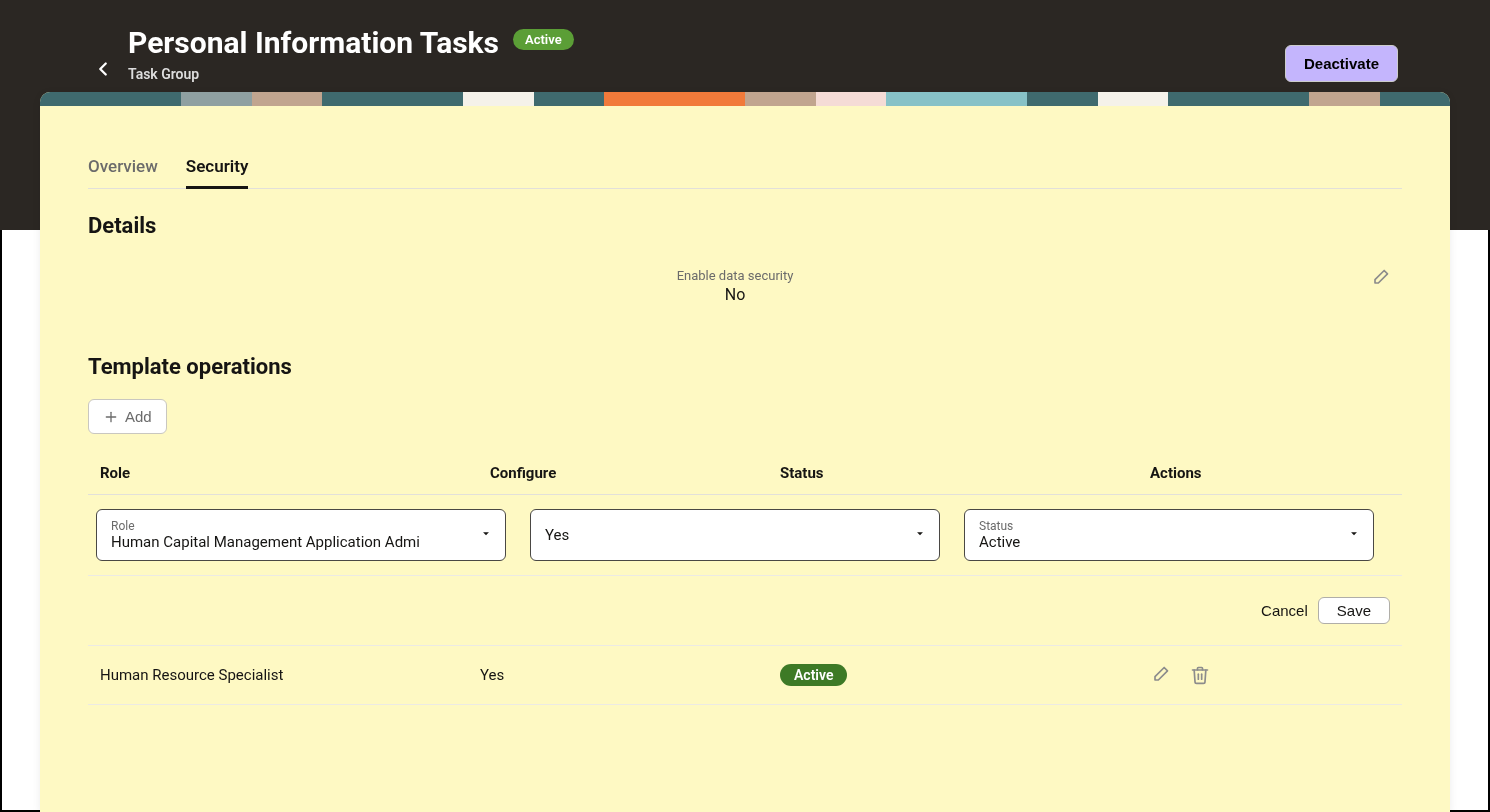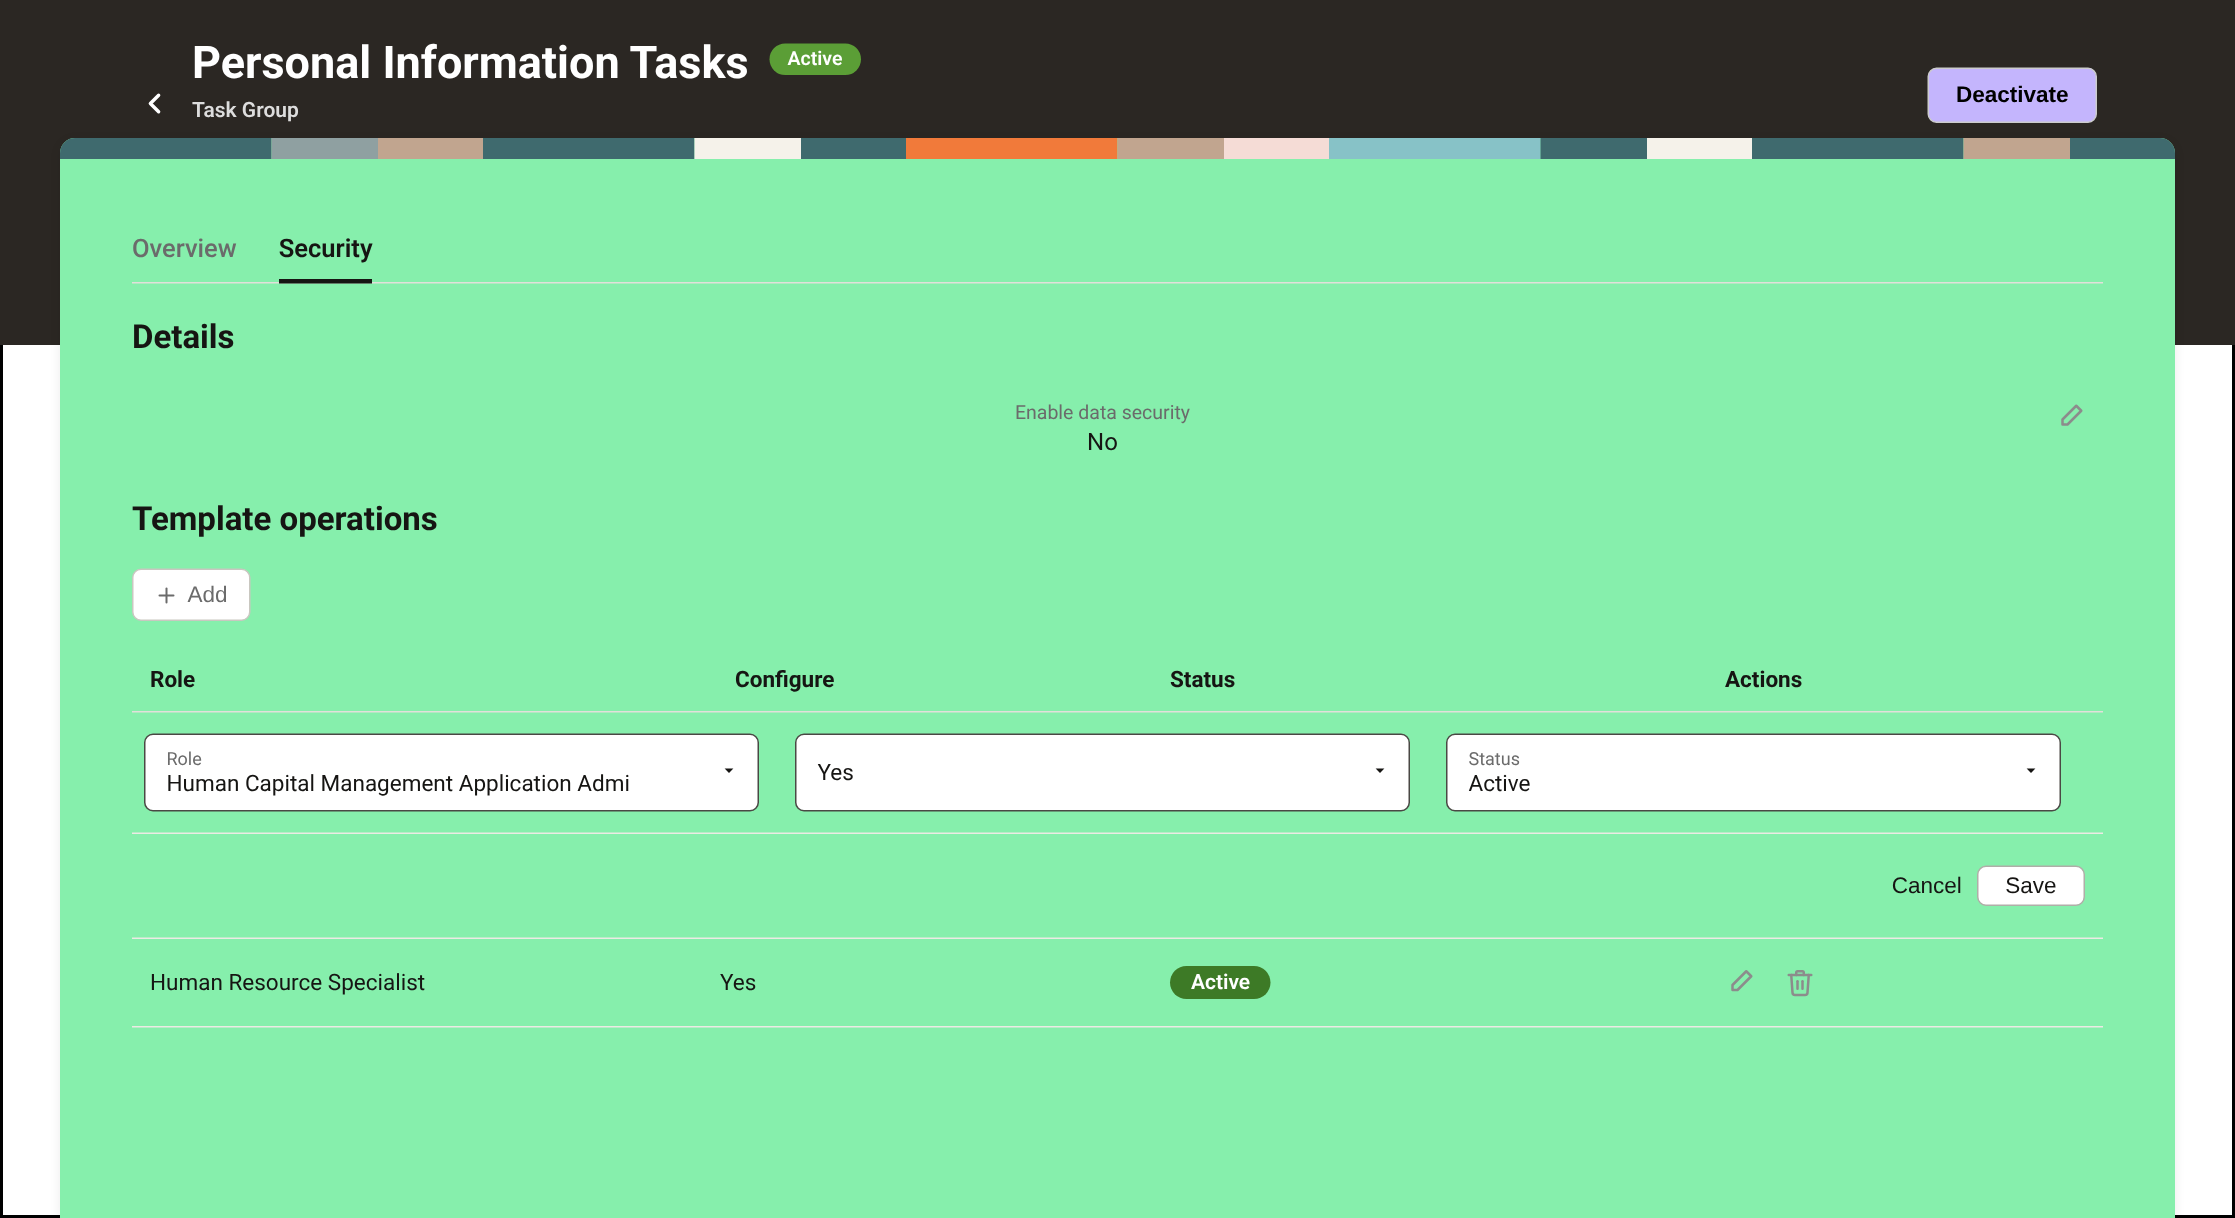--- a/index.html
+++ b/index.html
@@ -72,21 +72,21 @@
     cursor: pointer;
     margin-top: 4px;
   }
 
   .card {
     position: absolute;
     top: 92px;
     left: 40px;
     right: 40px;
     bottom: 0;
-    background: #86efac;
+    background: #fef9c3;
     border-radius: 10px 10px 0 0;
     overflow: hidden;
     box-shadow: 0 2px 8px rgba(0,0,0,0.08);
     z-index: 10;
   }
   .color-strip {
     height: 14px;
     width: 100%;
     display: flex;
   }
@@ -318,21 +318,21 @@
         <div class="field-label">Enable data security</div>
         <div class="field-value">No</div>
       </div>
       <div class="edit-icon">
         <svg viewBox="0 0 24 24" width="20" height="20" fill="none" stroke="#8c8c8c" stroke-width="2" stroke-linecap="round" stroke-linejoin="round">
             <path d="M17 3l4 4-11 11H6v-4L17 3z"></path>
           </svg>
       </div>
     </div>
 
-    <div class="section-title" style="">Template operations</div>
+    <div class="section-title" style="margin-top:20px;">Template operations</div>
 
     <button class="add-btn">
       <span class="plus">
         <svg viewBox="0 0 24 24" width="16" height="16" fill="none" stroke="#6b6b6b" stroke-width="2" stroke-linecap="round">
             <line x1="12" y1="5" x2="12" y2="19"></line>
             <line x1="5" y1="12" x2="19" y2="12"></line>
           </svg>
       </span>
       <span>Add</span>
     </button>

